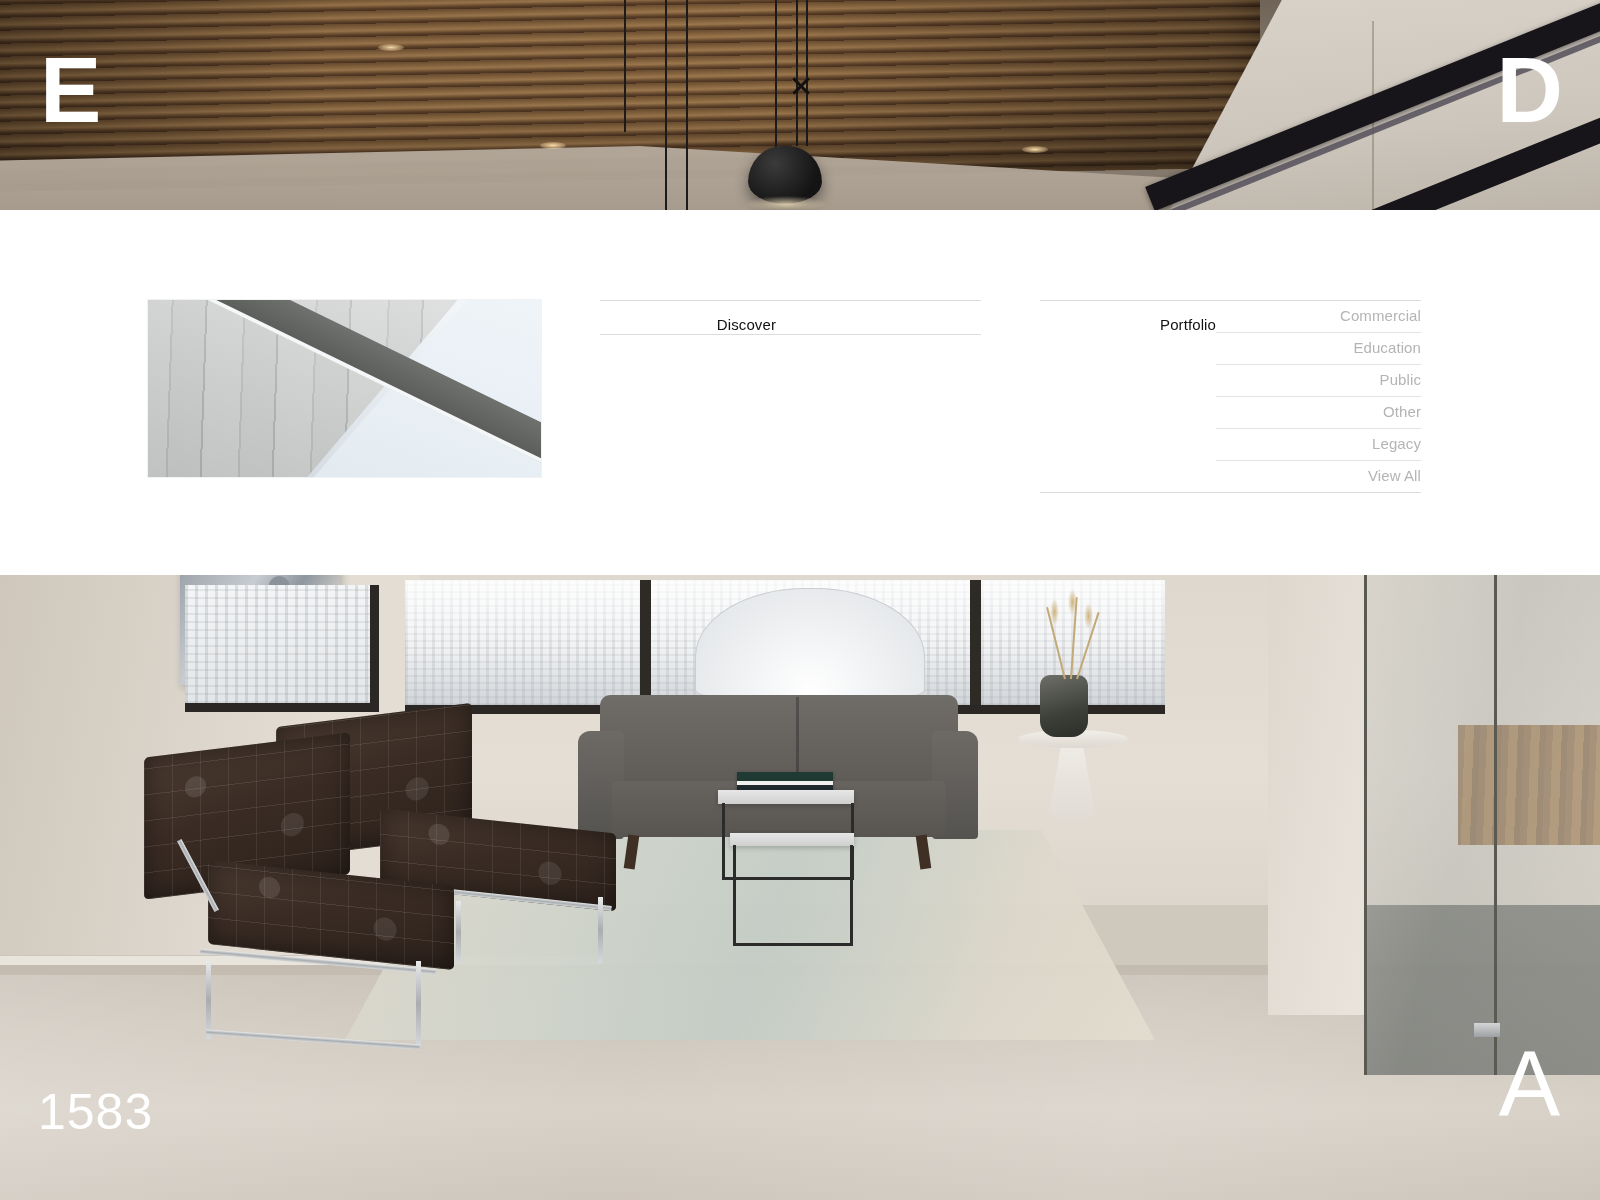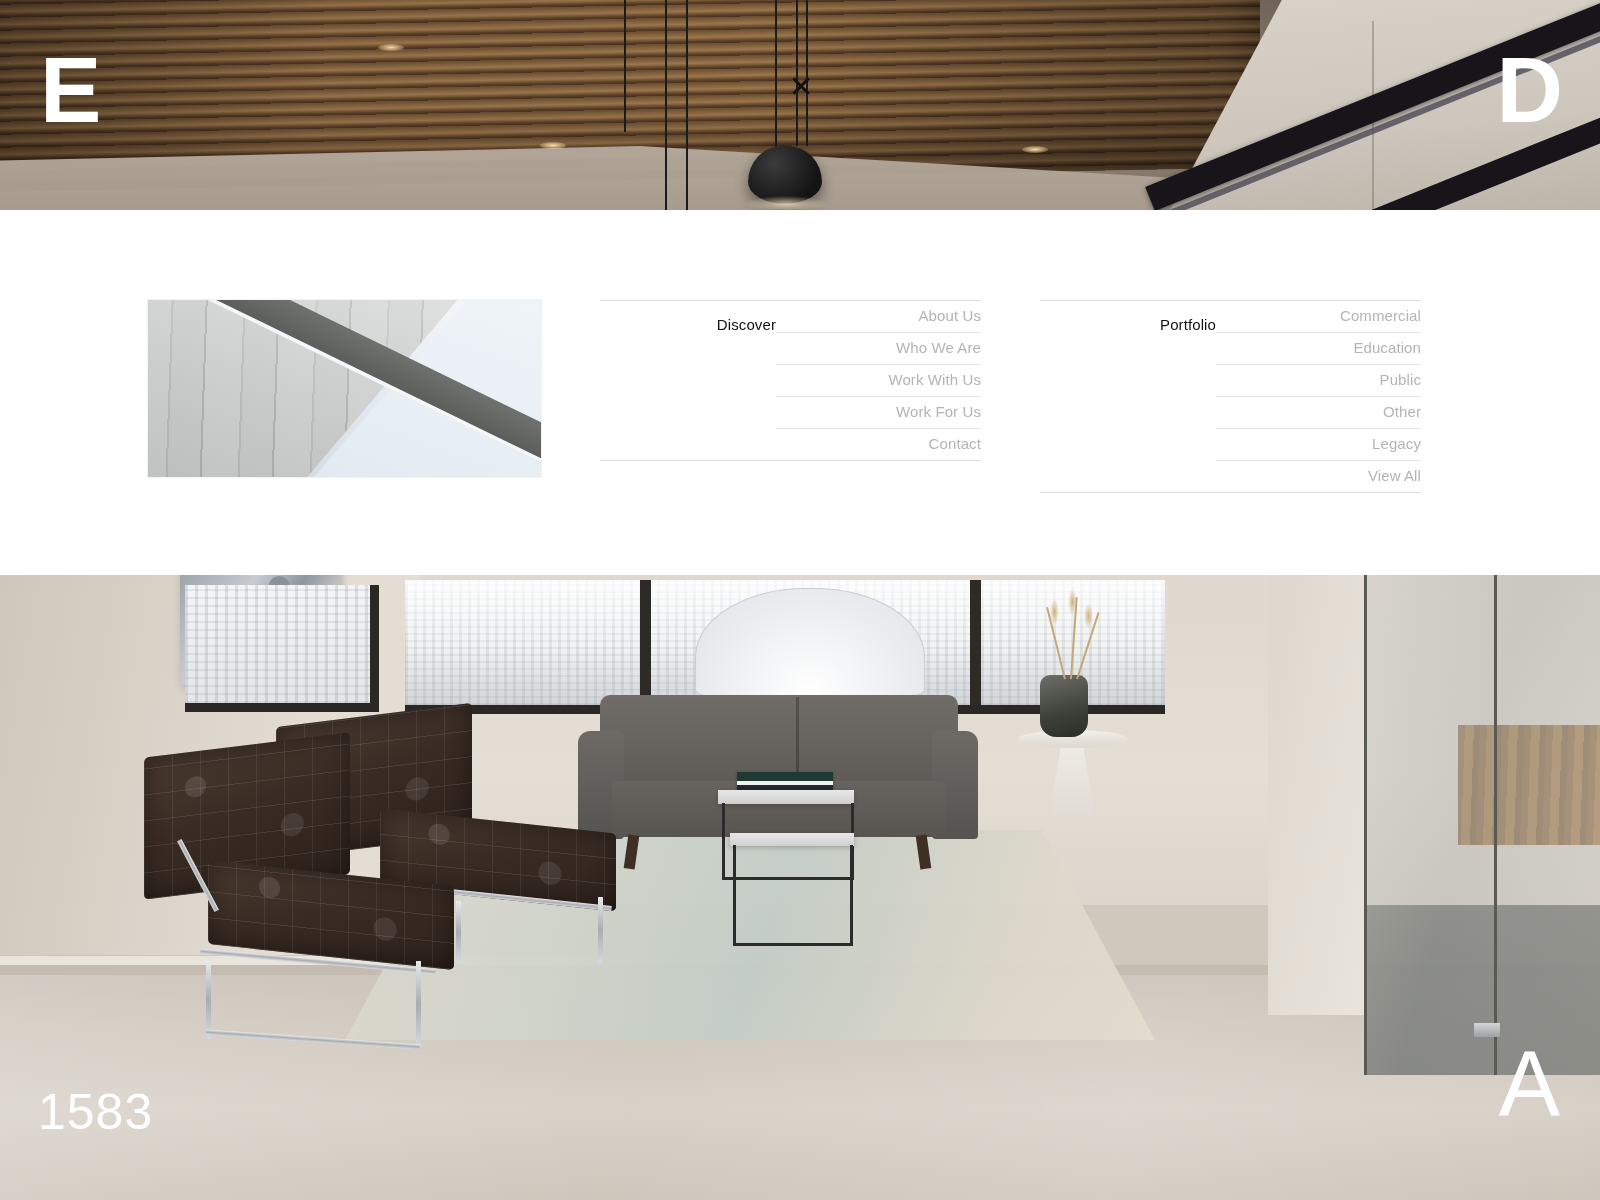--- a/index.html
+++ b/index.html
@@ -737,27 +737,20 @@
         <div class="thumb-facade2"></div>
         <div class="thumb-eave"></div>
         <div class="thumb-eave-hi"></div>
       </div>
 
       <div class="nav-spacer"></div>
 
       <div class="nav-col">
         <div class="nav-col-body">
           <div class="nav-col-title">Discover</div>
-          <div class="nav-links">
-            <div class="nav-link">About Us</div>
-            <div class="nav-link">Who We Are</div>
-            <div class="nav-link">Work With Us</div>
-            <div class="nav-link">Work For Us</div>
-            <div class="nav-link">Contact</div>
-          </div>
         </div>
         <div class="nav-col-foot"></div>
       </div>
 
       <div class="nav-spacer nav-spacer-2"></div>
 
       <div class="nav-col">
         <div class="nav-col-body">
           <div class="nav-col-title">Portfolio</div>
           <div class="nav-links">

